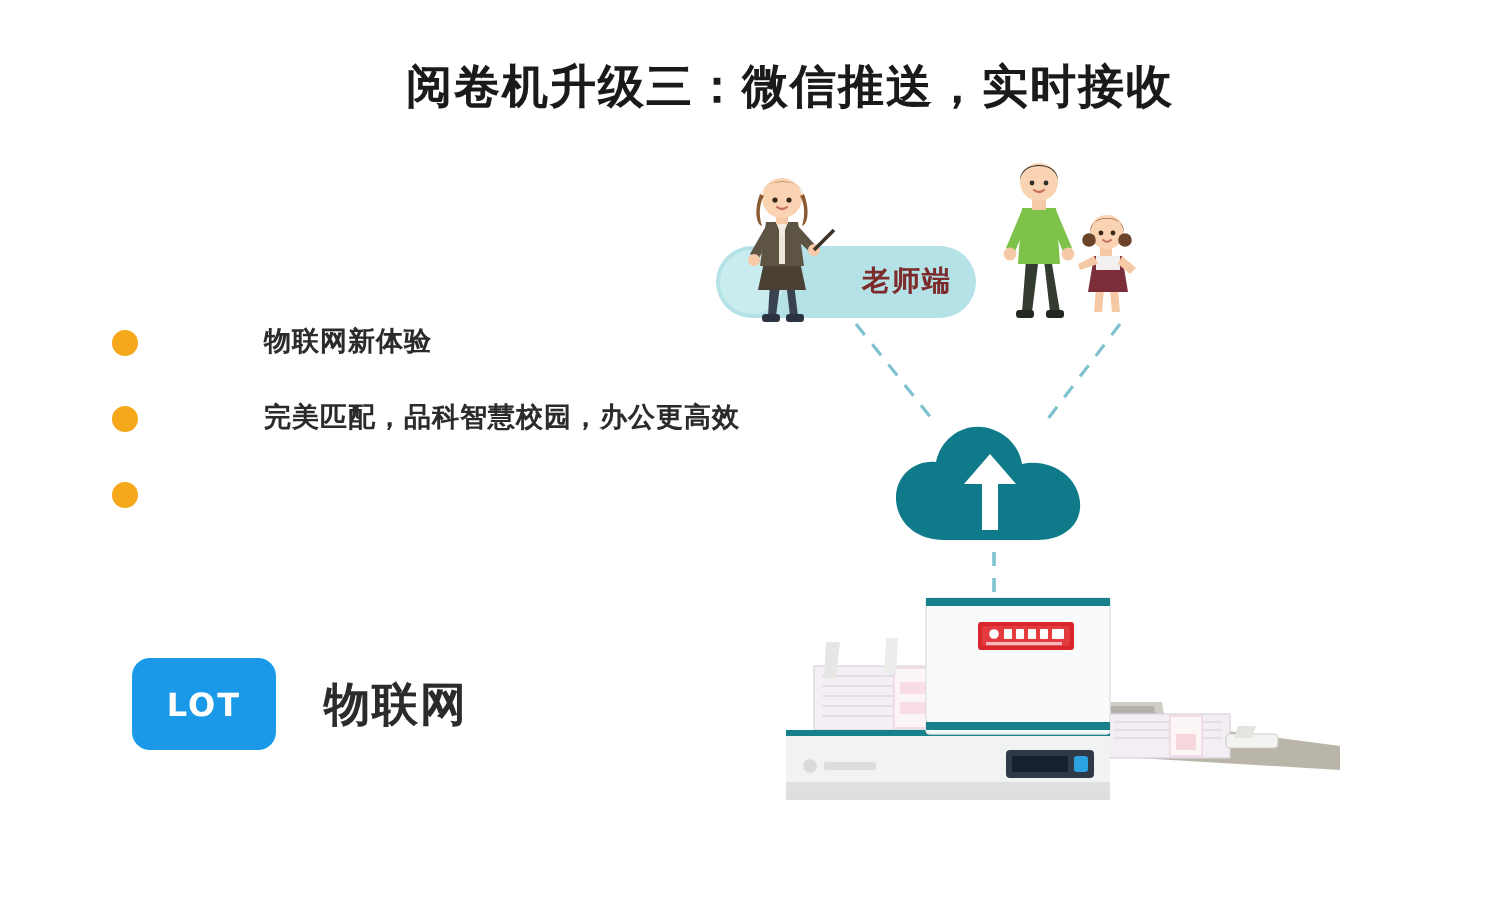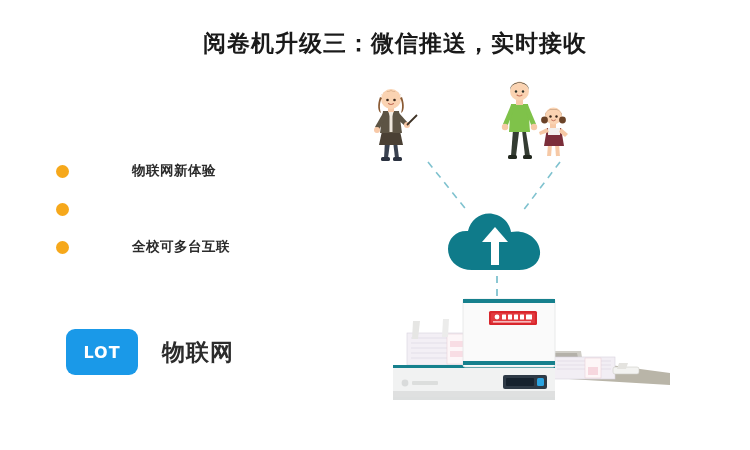--- a/index.html
+++ b/index.html
@@ -73,45 +73,49 @@
 
   <div class="title">阅卷机升级三：微信推送，实时接收</div>
 
   <div class="bullets">
 
     <div class="bullet-row">
       <span class="bullet-dot"></span>
       <span class="bullet-text">物联网新体验</span>
     </div>
 
-
     <div class="bullet-row">
       <span class="bullet-dot"></span>
+      <span class="bullet-text">完美匹配，品科智慧校园，办公更高效</span>
     </div>
 
     <div class="bullet-row">
       <span class="bullet-dot"></span>
-      <span class="bullet-text">全校可多台互联</span>
-    </div>
+    </div>
+
 
   </div>
 
   <div class="iot-wrap">
     <div class="iot-badge">LOT</div>
     <div class="iot-label">物联网</div>
   </div>
 
   <div class="diagram">
 
     <svg class="svg-abs" width="400" height="340">
       <line x1="88" y1="82" x2="128" y2="132" stroke="#7fc2cf" stroke-width="1.6" stroke-dasharray="7 6"></line>
       <line x1="220" y1="82" x2="182" y2="132" stroke="#7fc2cf" stroke-width="1.6" stroke-dasharray="7 6"></line>
       <line x1="157" y1="196" x2="157" y2="216" stroke="#7fc2cf" stroke-width="1.8" stroke-dasharray="7 6"></line>
     </svg>
 
+    <div class="pill" id="pill-teacher">
+      <span class="pill-inner-circle"></span>
+      <span class="pill-label">老师端</span>
+    </div>
 
     <svg class="person" style="left:22px;top:5px;" width="56" height="78" viewBox="0 0 56 78">
 
       <path d="M23 56 L22 73 L26 73 L28 58 Z" fill="#3a4250"></path>
       <path d="M31 56 L33 73 L37 73 L35 57 Z" fill="#3a4250"></path>
       <rect x="19" y="72" width="9" height="4" rx="1.6" fill="#2b3240"></rect>
       <rect x="31" y="72" width="9" height="4" rx="1.6" fill="#2b3240"></rect>
 
       <path d="M20 46 L38 46 L41 60 L17 60 Z" fill="#4a4034"></path>
 

